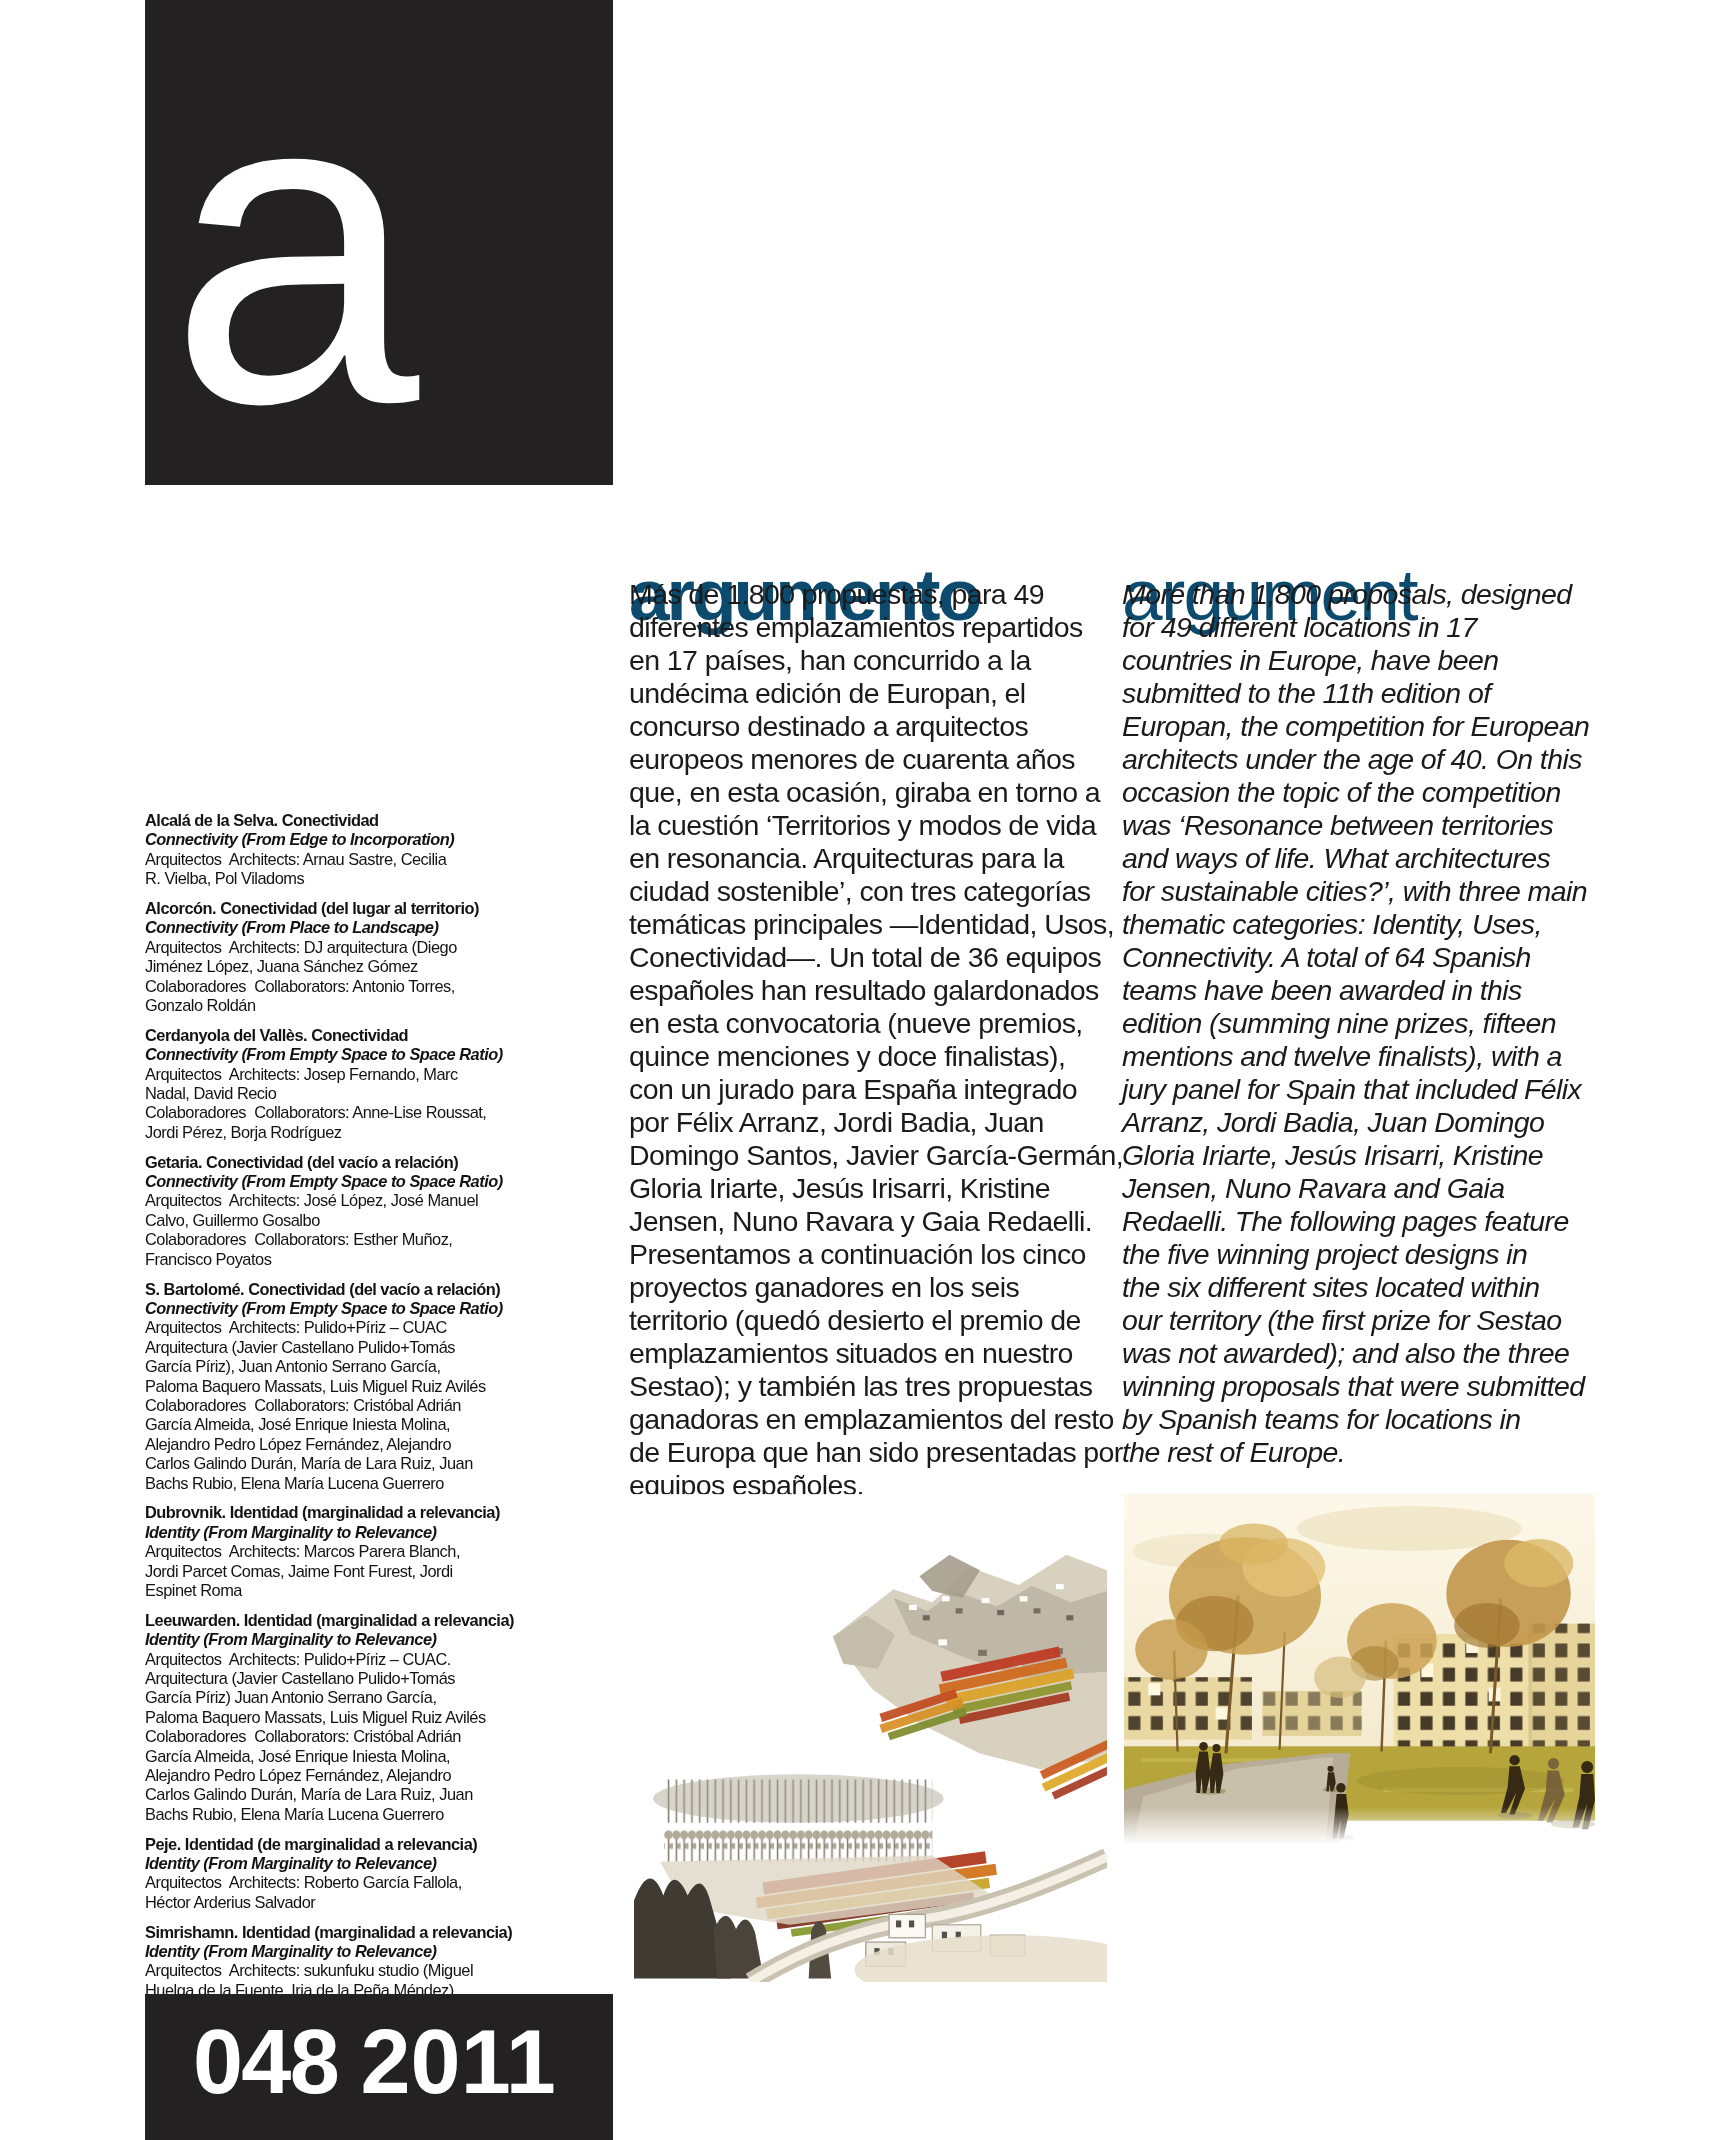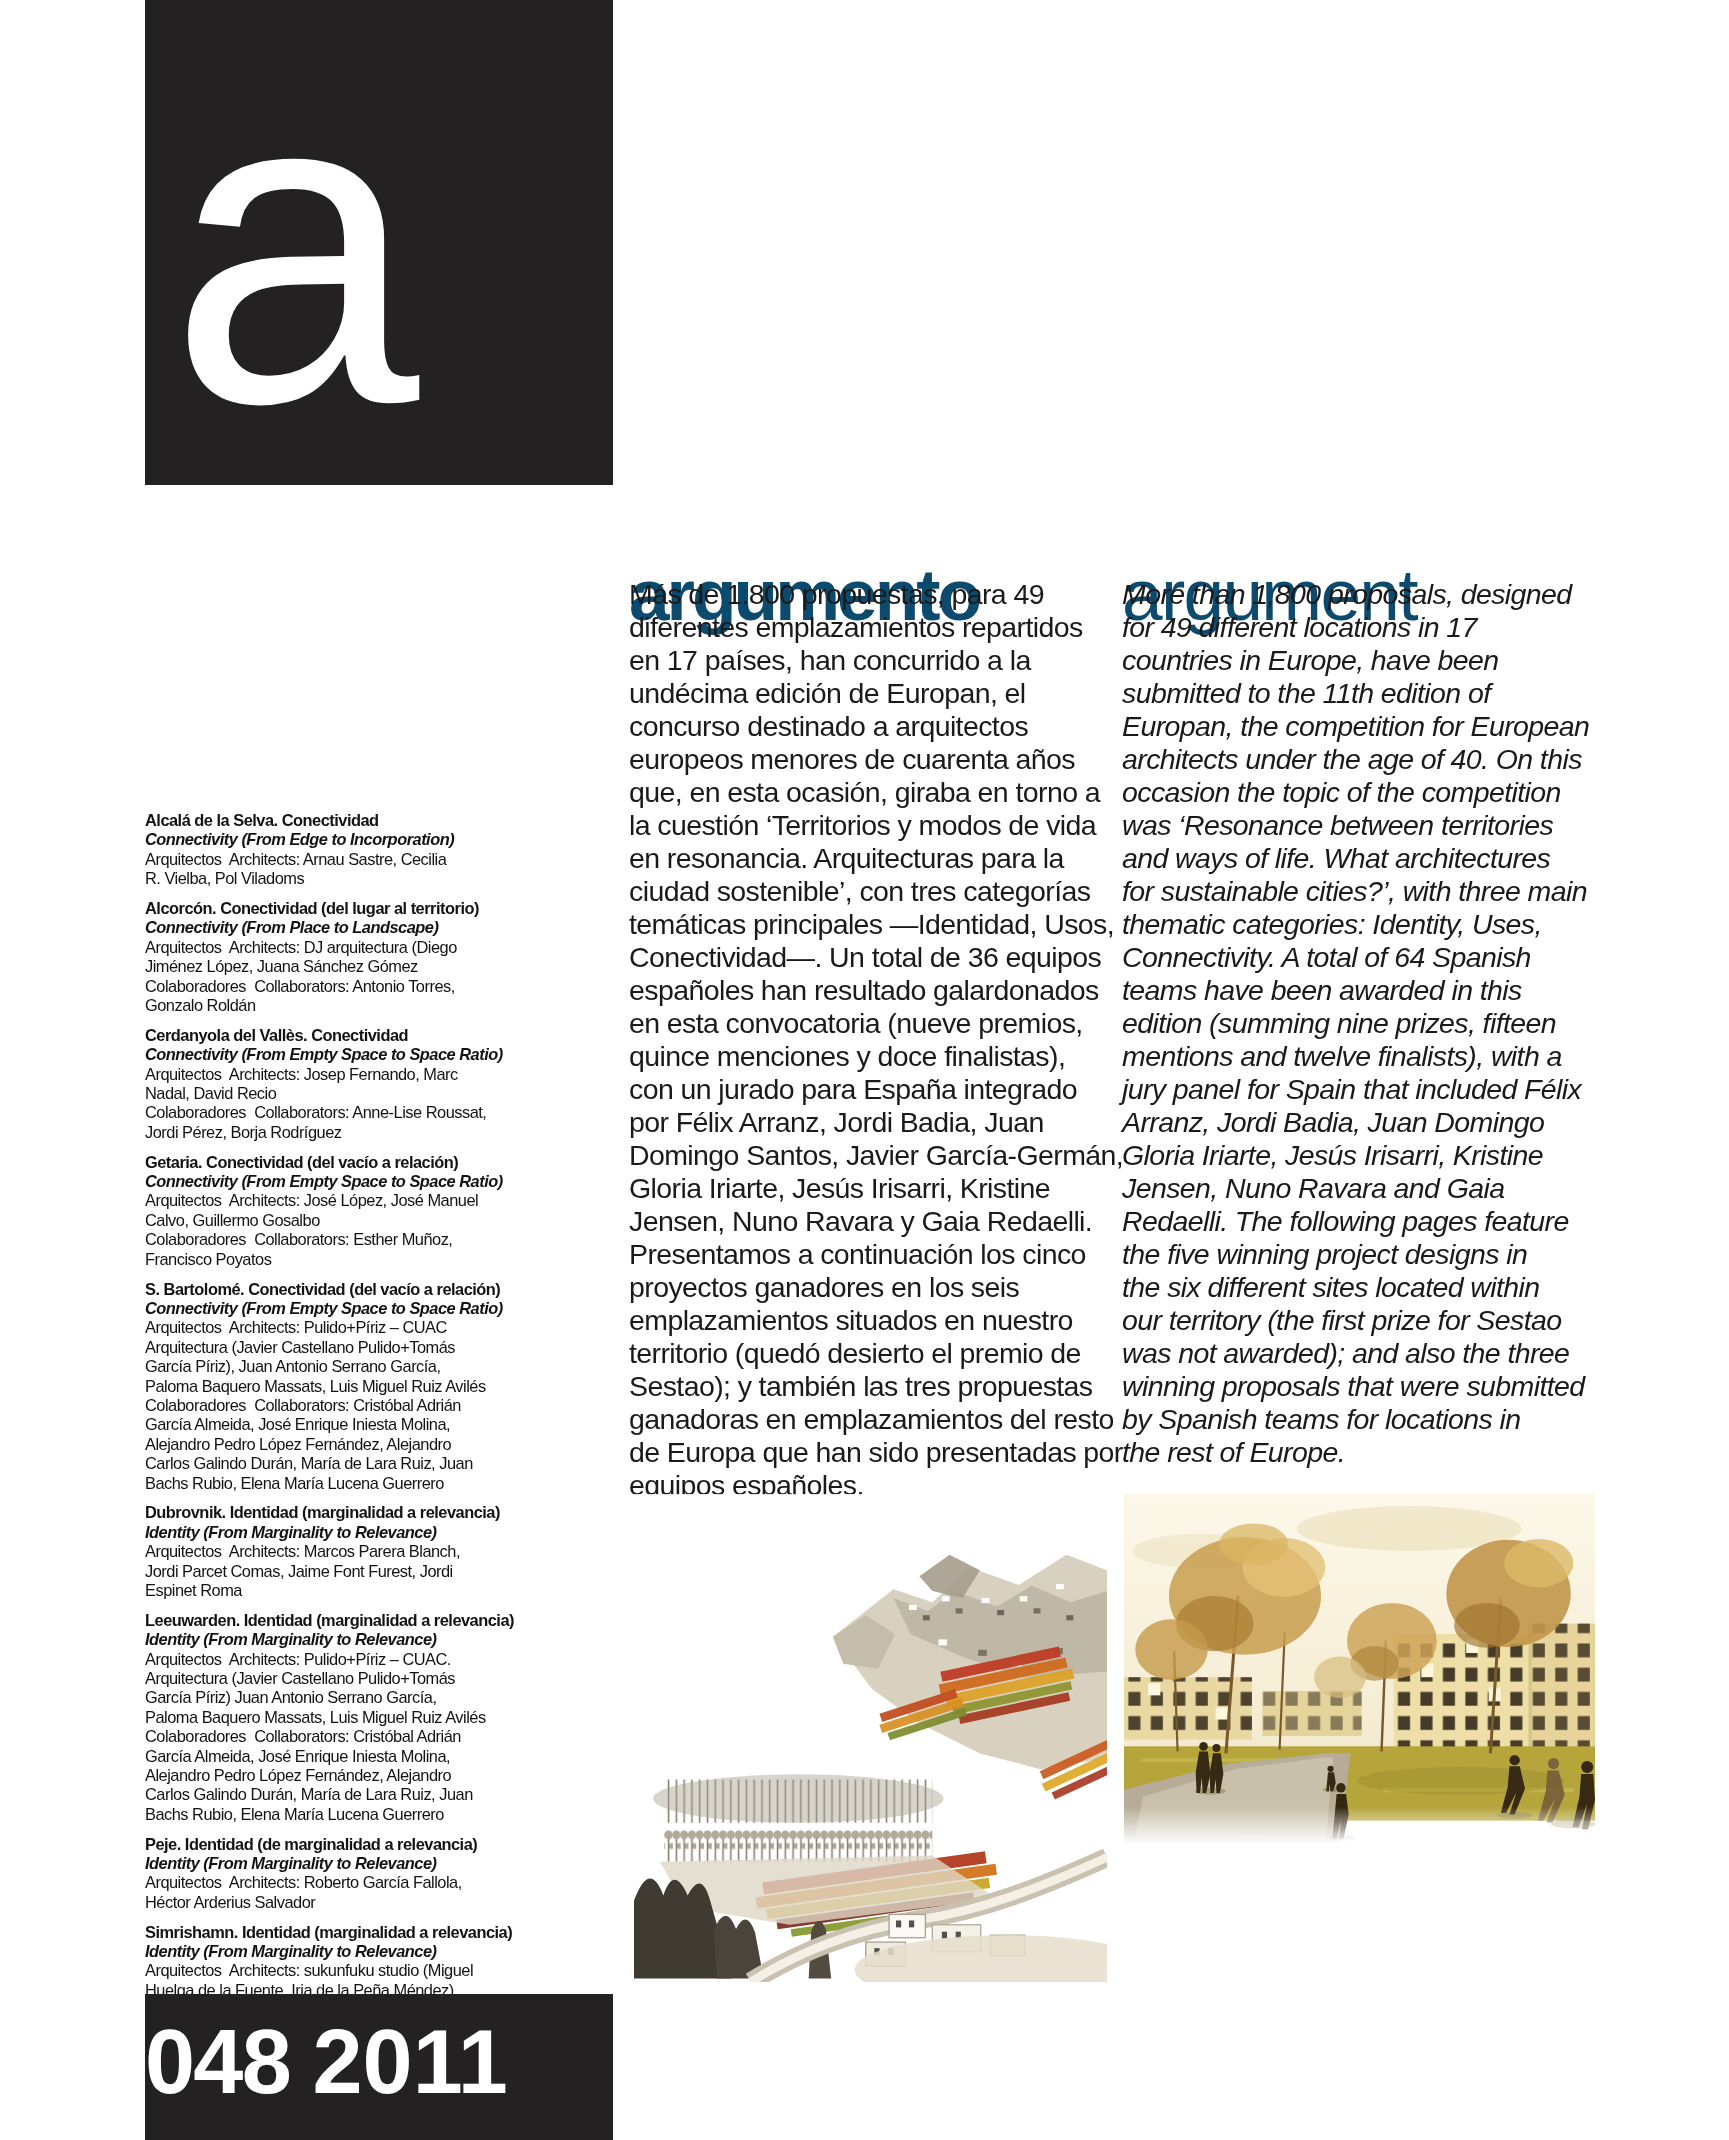--- a/index.html
+++ b/index.html
@@ -52,21 +52,21 @@
   
   .fig{position:absolute;}
   .fig svg{display:block;width:100%;height:100%;}
   .fig-left{left:634px;top:1494px;width:473px;height:488px;}
   .fig-right{left:1124px;top:1494px;width:471px;height:350px;}
   
   .issue-bar{
     position:absolute;left:145px;top:1994px;width:468px;height:146px;
     background:#242122;color:#ffffff;
     display:flex;align-items:center;
-    box-sizing:border-box;
+    padding-left:48px;box-sizing:border-box;
   }
   .issue-bar .num{font-weight:700;font-size:90px;letter-spacing:-1.7px;margin-right:22.5px;margin-top:-8.6px;}
   .issue-bar .year{font-weight:700;font-size:90px;letter-spacing:0px;margin-top:-8.6px;}
 </style>
 </head>
 <body>
 
 <div class="page">
 
   <div class="brand-square">
@@ -168,22 +168,22 @@
       <div class="tline">españoles han resultado galardonados</div>
       <div class="tline">en esta convocatoria (nueve premios,</div>
       <div class="tline">quince menciones y doce finalistas),</div>
       <div class="tline">con un jurado para España integrado</div>
       <div class="tline">por Félix Arranz, Jordi Badia, Juan</div>
       <div class="tline">Domingo Santos, Javier García-Germán,</div>
       <div class="tline">Gloria Iriarte, Jesús Irisarri, Kristine</div>
       <div class="tline">Jensen, Nuno Ravara y Gaia Redaelli.</div>
       <div class="tline">Presentamos a continuación los cinco</div>
       <div class="tline">proyectos ganadores en los seis</div>
+      <div class="tline">territorio (quedó desierto el premio de</div>
       <div class="tline">emplazamientos situados en nuestro</div>
-      <div class="tline">territorio (quedó desierto el premio de</div>
       <div class="tline">Sestao); y también las tres propuestas</div>
       <div class="tline">ganadoras en emplazamientos del resto</div>
       <div class="tline">de Europa que han sido presentadas por</div>
       <div class="tline">equipos españoles.</div>
     </div>
 
   <h1 class="col-title en">argument</h1>
   <div class="col-body en">
       <div class="tline it">More than 1,800 proposals, designed</div>
       <div class="tline it">for 49 different locations in 17</div>

